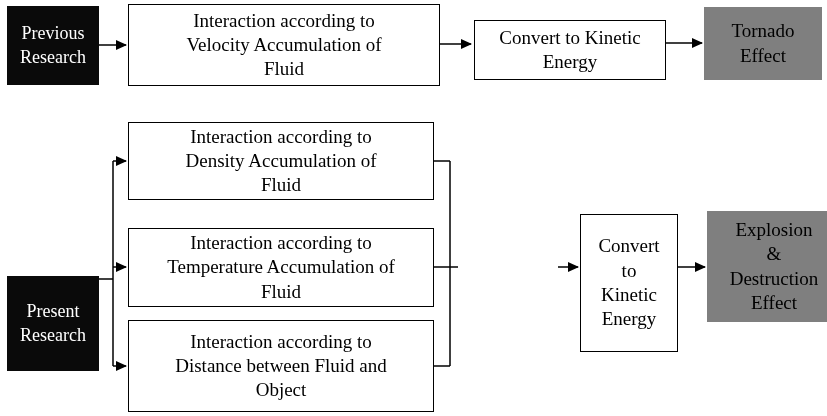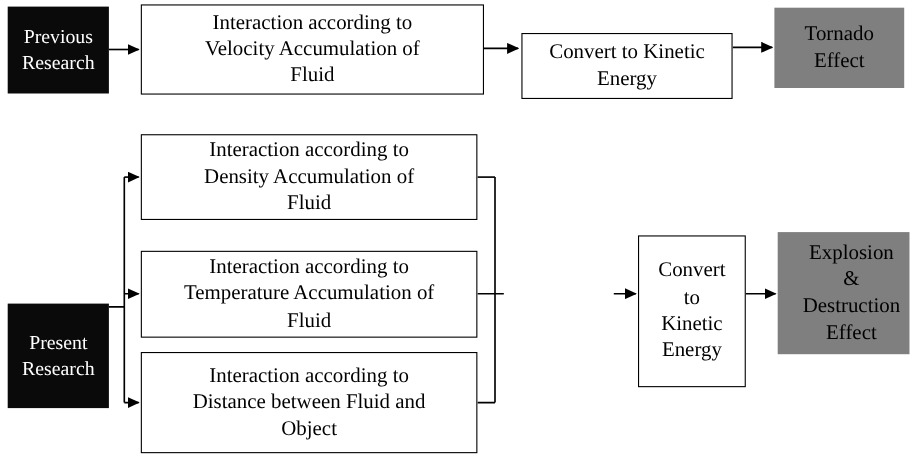--- a/index.html
+++ b/index.html
@@ -69,21 +69,21 @@
     <line x1="678" y1="267" x2="705" y2="267" marker-end="url(#arrow)"></line>
   </svg>
 
   <div class="box src" style="left:7px;top:6px;width:92px;height:79px;">Previous
 Research</div>
 
   <div class="box" style="left:128px;top:4px;width:312px;height:82px;">Interaction according to
 Velocity Accumulation of
 Fluid</div>
 
-  <div class="box" style="left:474px;top:30px;width:192px;height:60px;">Convert to Kinetic
+  <div class="box" style="left:474px;top:20px;width:192px;height:60px;">Convert to Kinetic
 Energy</div>
 
   <div class="box result" style="left:704px;top:7px;width:118px;height:73px;">Tornado
 Effect</div>
 
   <div class="box src" style="left:7px;top:232px;width:92px;height:95px;margin-top:44px;">Present
 Research</div>
 
   <div class="box" style="left:128px;top:122px;width:306px;height:78px;">Interaction according to
 Density Accumulation of

